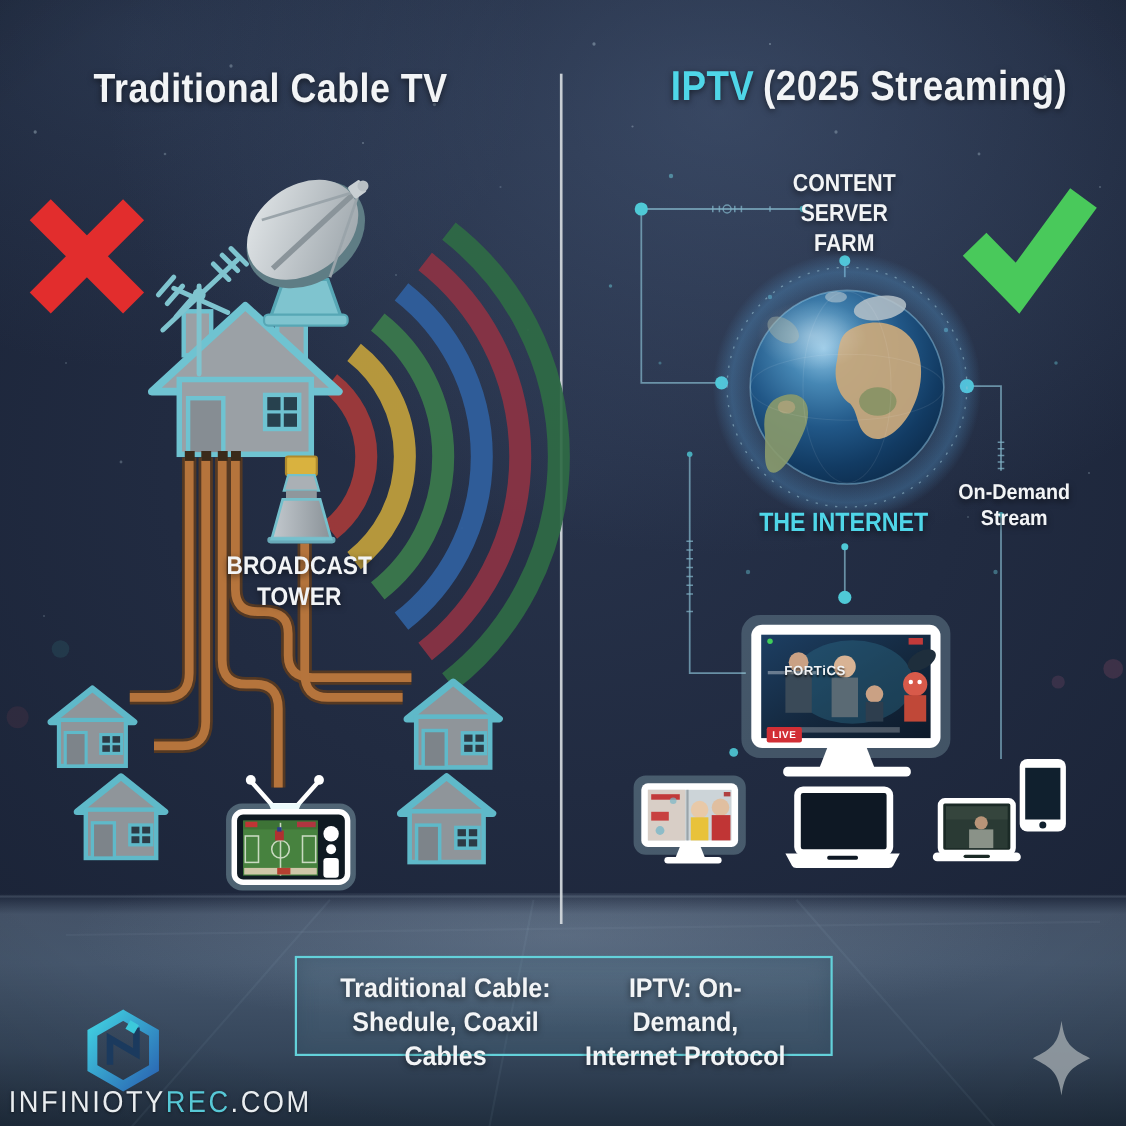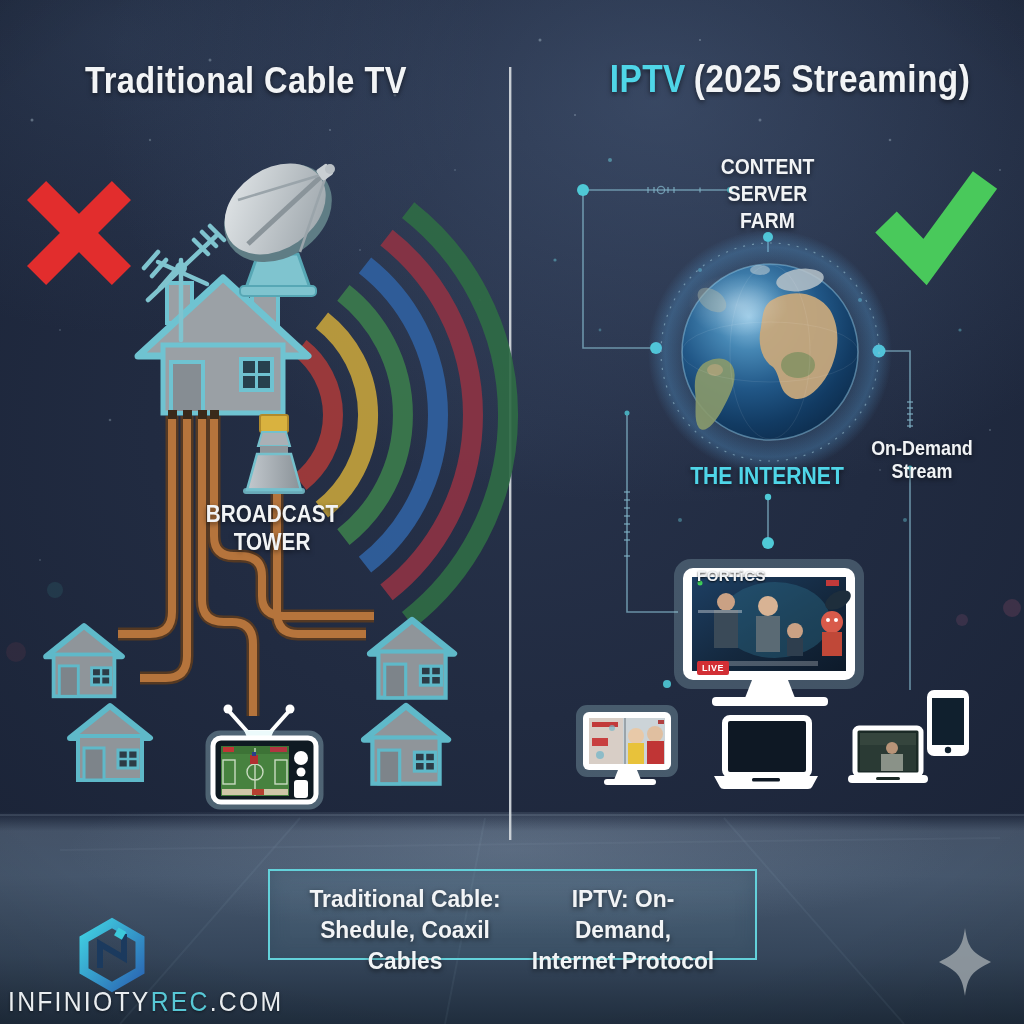--- a/index.html
+++ b/index.html
@@ -23,21 +23,21 @@
        text-shadow:0 2px 6px rgba(0,0,0,.55);}
   .cond{transform:scaleX(.88);}
   #title-left{left:30px;top:60px;width:432px;font-size:37px;letter-spacing:.5px;}
   #title-right{left:560px;top:58px;width:460px;font-size:38px;letter-spacing:.5px;}
   #title-right .hl{color:#4fd6e8;}
   #title-right .rest{margin-left:9px;}
   #csf-label{left:695px;top:154px;width:145px;font-size:22px;line-height:1.22;transform:scaleX(.88);}
   #bt-label{left:188px;top:500px;width:168px;font-size:23px;line-height:1.22;transform:scaleX(.9);}
   #internet-label{left:660px;top:462px;width:214px;font-size:24px;color:#4fd6e8;transform:scaleX(.88);}
   #ods-label{left:833px;top:437px;width:178px;font-size:19.5px;transform:scaleX(.92);}
-  #monitor-title{left:697px;top:567px;width:72px;font-size:15px;letter-spacing:.5px;text-align:left;
+  #monitor-title{left:697px;top:603px;width:72px;font-size:12px;letter-spacing:.5px;text-align:right;
       text-shadow:0 1px 2px rgba(0,0,0,.8);}
   #live-badge{position:absolute;left:697px;top:643px;width:32px;height:14px;background:#d22f35;
       border-radius:2px;color:#fff;font-weight:bold;font-size:9px;display:flex;align-items:center;
       justify-content:center;letter-spacing:.5px;margin-top:18px;}
   #summary-box{position:absolute;left:268px;top:869px;width:489px;height:91px;
       border:2px solid #63d1da;background:rgba(96,146,168,.14);box-sizing:border-box;
       box-shadow:0 0 18px rgba(40,70,90,.35) inset;}
   .sum-col{position:absolute;top:883px;font-size:24.5px;line-height:1.27;}
   #sum-left{left:288px;width:234px;transform:scaleX(.93);}
   #sum-right{left:518px;width:210px;transform:scaleX(.93);}

